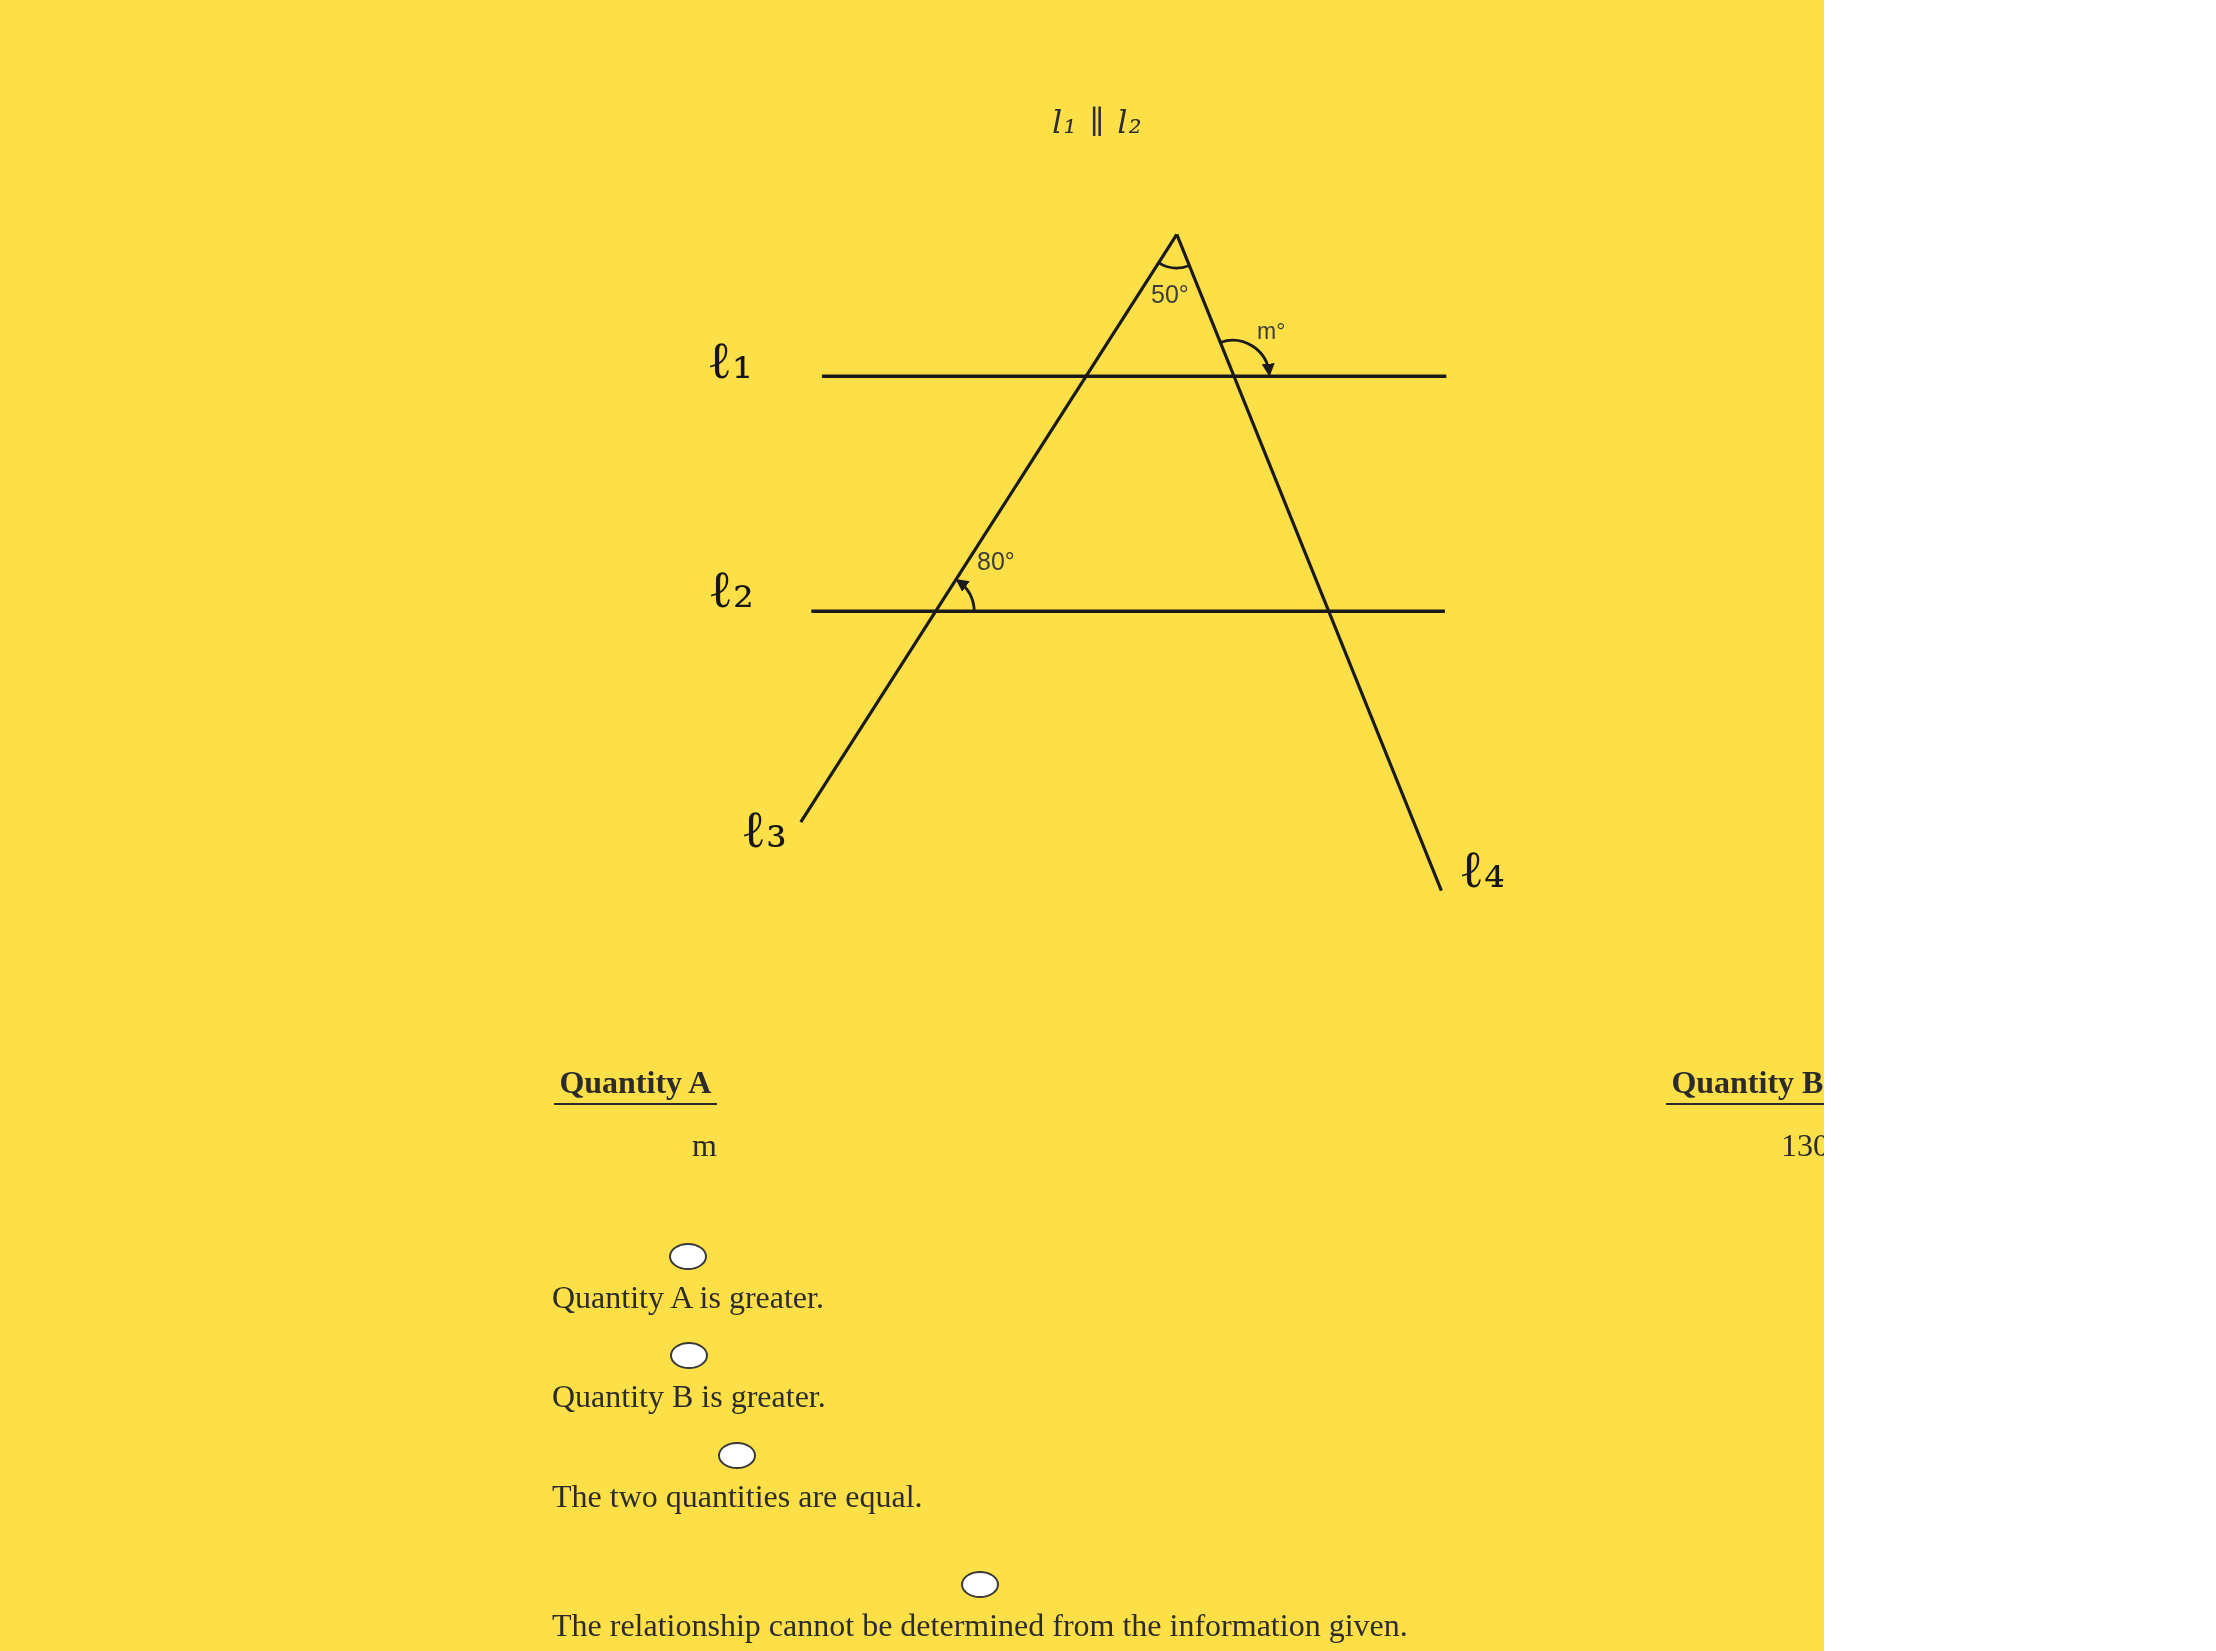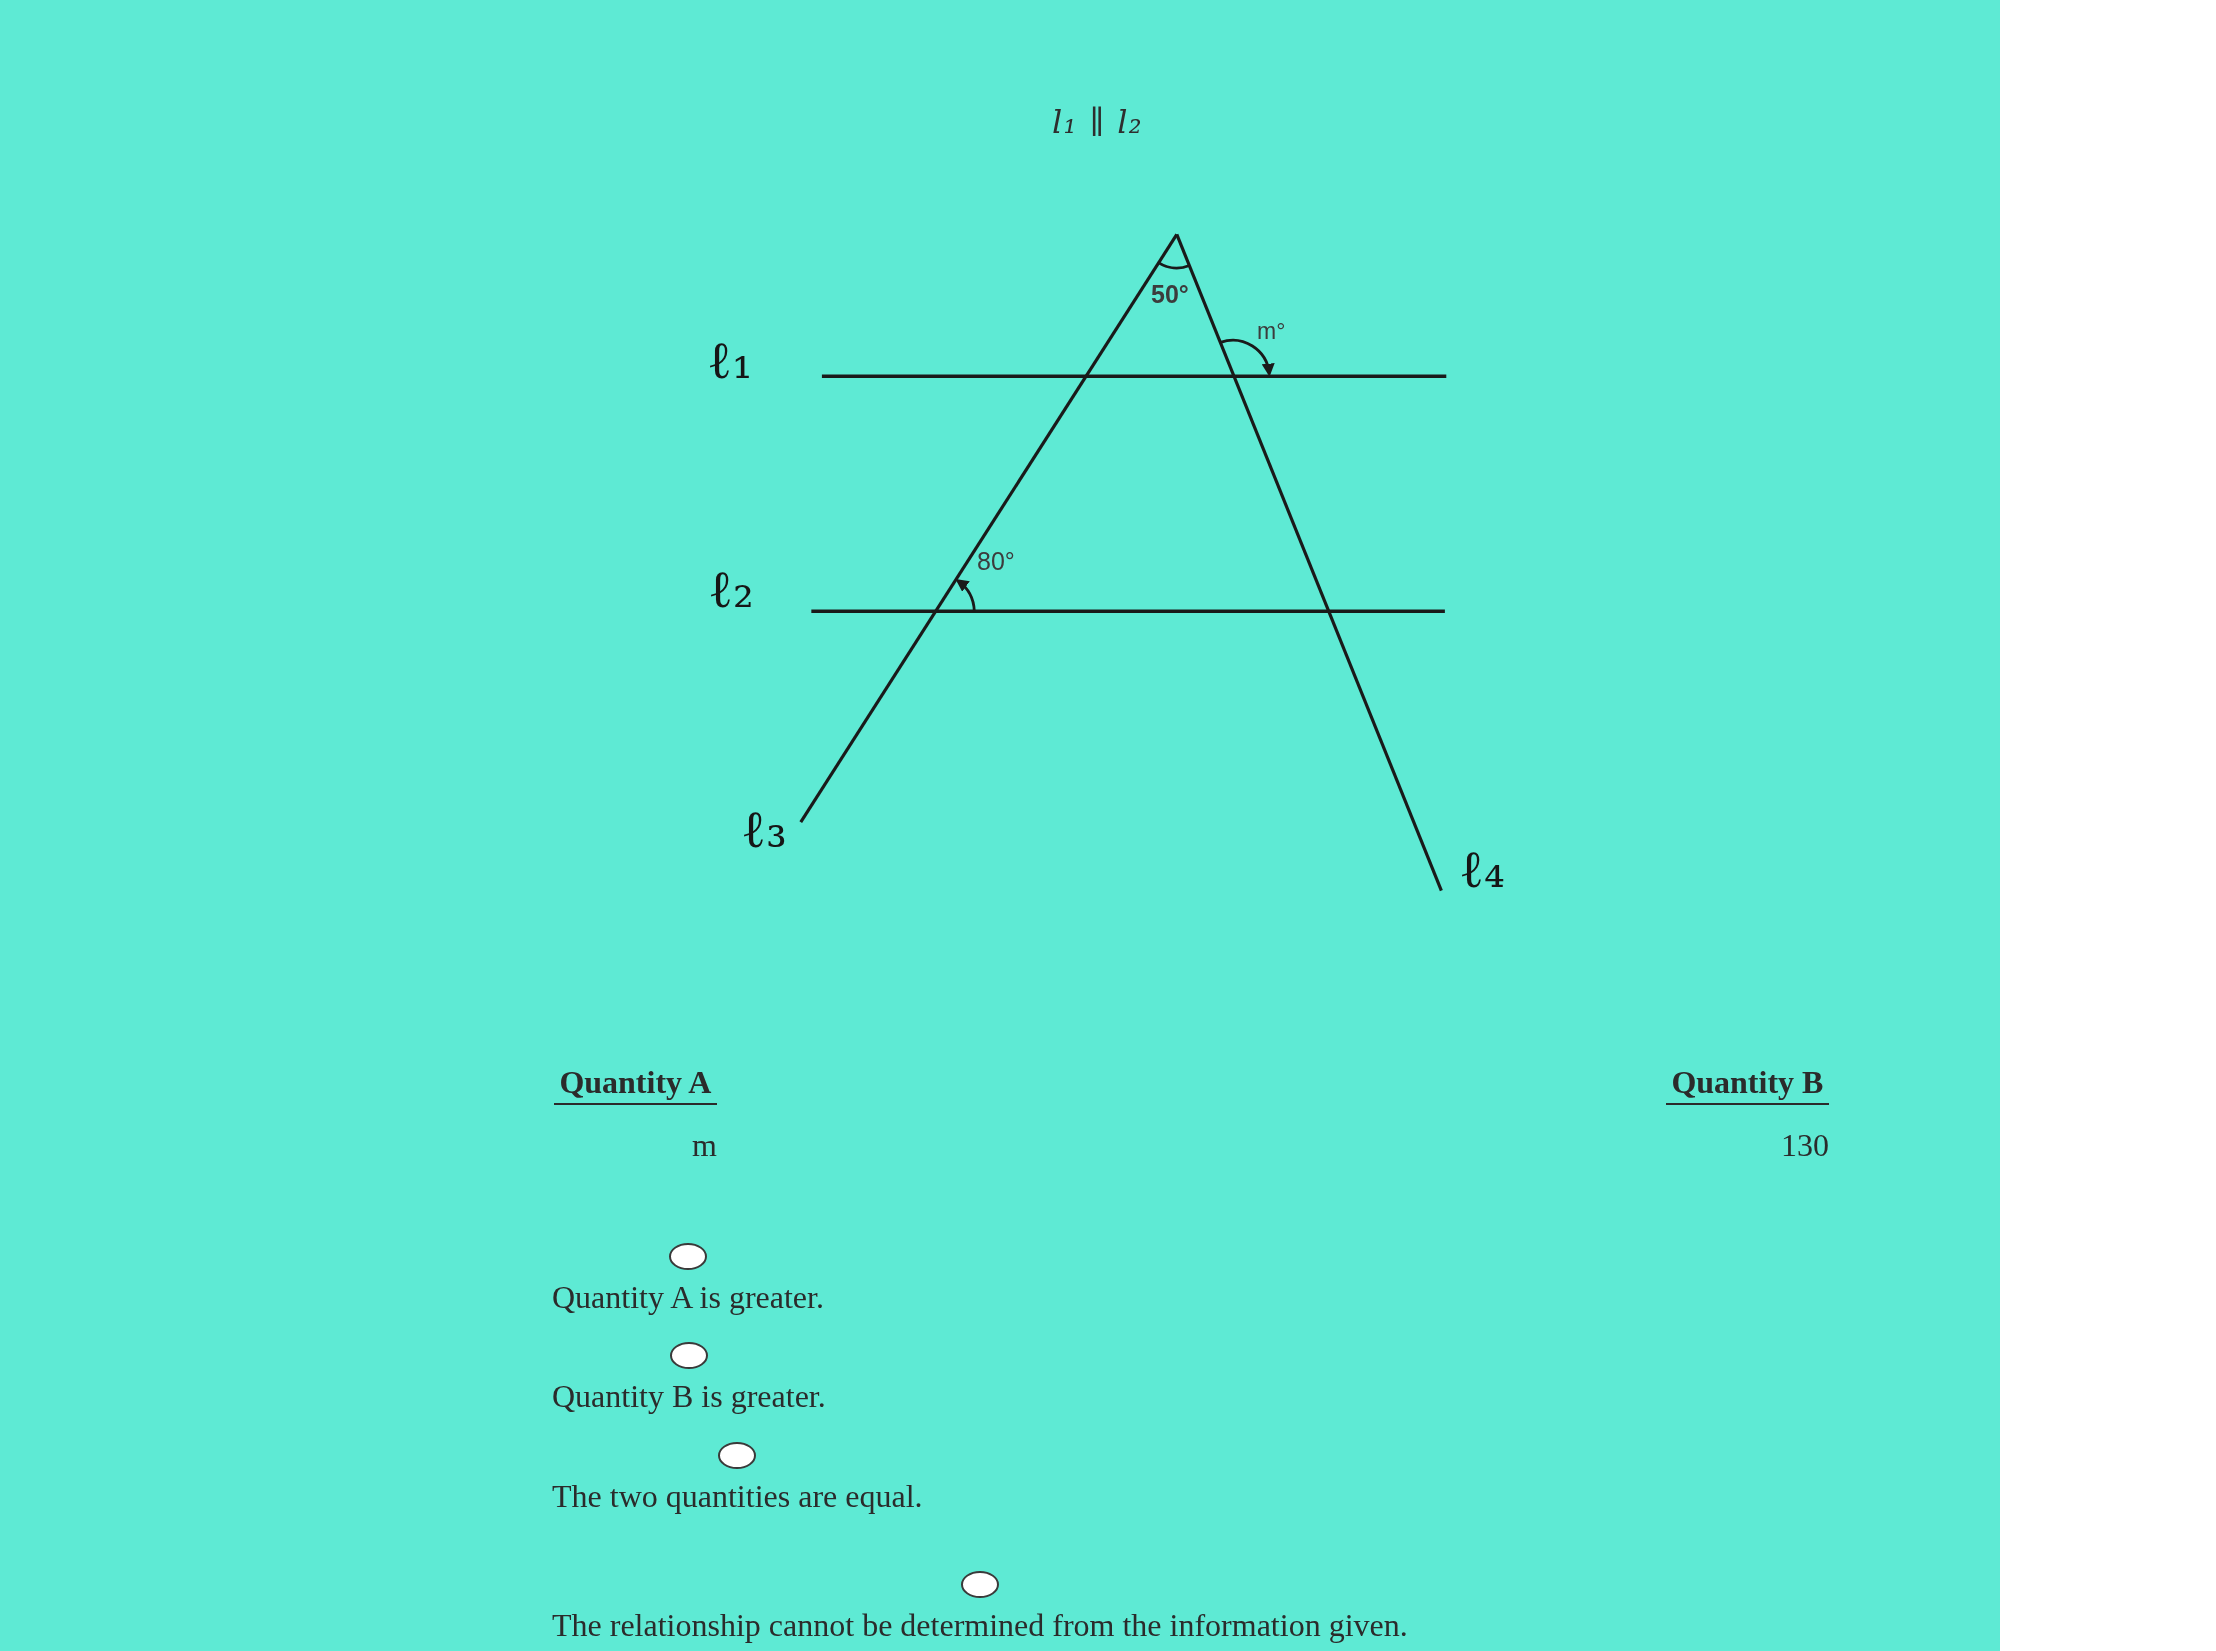--- a/index.html
+++ b/index.html
@@ -1,20 +1,20 @@
 <!DOCTYPE html>
 <html style="font-size:11.3px"><head>
 <meta charset="utf-8">
 <style>
   html, body { margin: 0; padding: 0; background: #ffffff; }
   .stage {
     position: relative;
-    width: 2000px;
+    width: 1824px;
     height: 1652px;
-    background: #5eead4;
+    background: #fde047;
     font-family: "Liberation Serif", "DejaVu Serif", serif;
     color: #2b2b2b;
     overflow: hidden;
   }
   .abs { position: absolute; }
 
   
   .given-title {
     left: 1013px; top: 103px; width: 169px;
     text-align: center;
@@ -100,21 +100,21 @@
     <path d="M 1730 485 A 52 52 0 0 1 1799 529" fill="none" stroke="#1a1a1a" stroke-width="4" marker-end="url(#arrow)"></path>
 
     <path d="M 1381 866 A 55 55 0 0 0 1358 823" fill="none" stroke="#1a1a1a" stroke-width="4" marker-end="url(#arrow)"></path>
   </svg>
 
   <span class="abs hand-label" style="left:707px; top:334px;">ℓ₁</span>
   <span class="abs hand-label" style="left:708px; top:563px;">ℓ₂</span>
   <span class="abs hand-label" style="left:741px; top:777px;margin-top:26px;">ℓ₃</span>
   <span class="abs hand-label" style="left:1459px; top:843px;">ℓ₄</span>
 
-  <span class="abs angle-label" style="left:1151px; top:282px; font-size:25px;font-weight:bold;">50°</span>
+  <span class="abs angle-label" style="left:1151px; top:282px; font-size:25px;">50°</span>
   <span class="abs angle-label" style="left:1257px; top:320px; font-size:23px;">m°</span>
   <span class="abs angle-label" style="left:977px; top:549px; font-size:25px;text-align:right;">80°</span>
 
   <div class="abs q-col" style="left:364px; top:1064px;">
     <span class="q-header">Quantity A</span>
     <div class="q-value">m</div>
   </div>
   <div class="abs q-col" style="left:1476px; top:1064px;">
     <span class="q-header">Quantity B</span>
     <div class="q-value">130</div>

